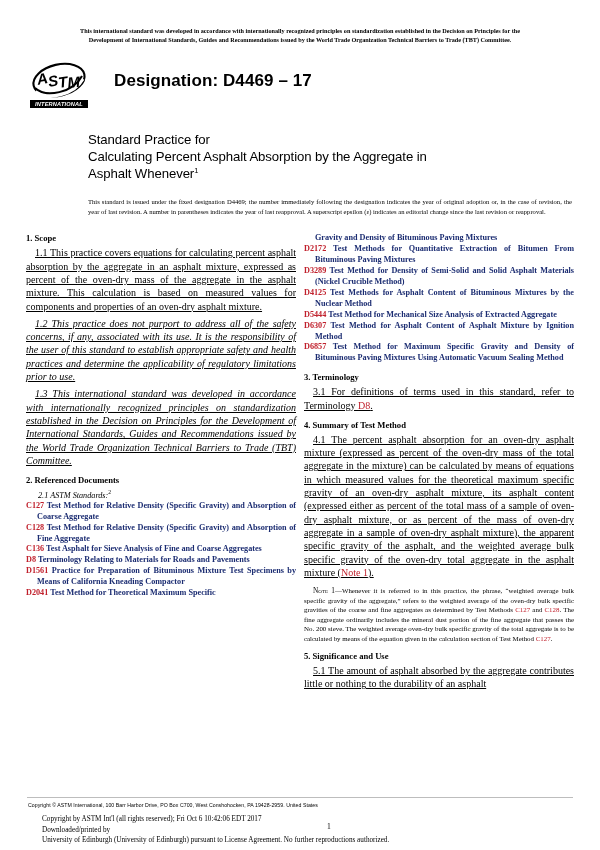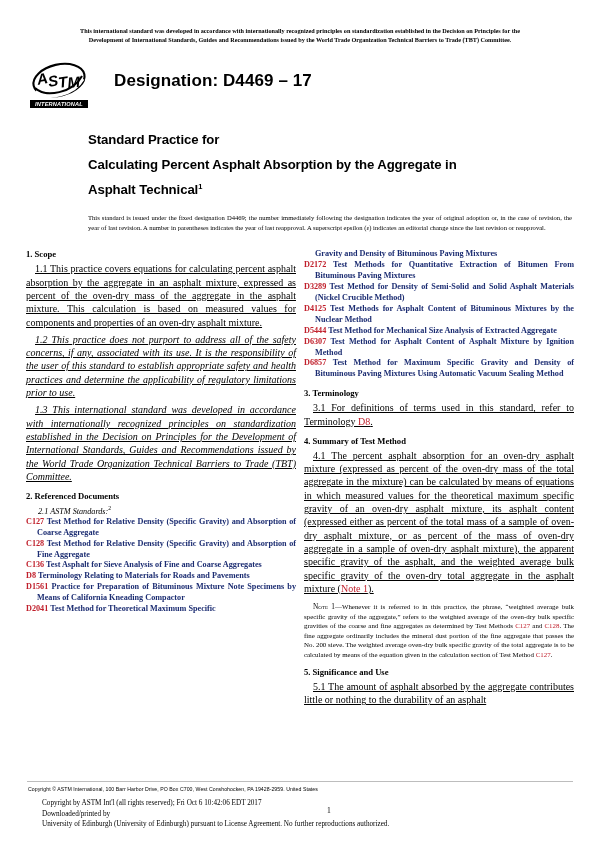--- a/index.html
+++ b/index.html
@@ -74,25 +74,24 @@
     margin-top: 10px;
     letter-spacing: 0.1px;
   }
 
   
   .title-block {
     margin: 14px 28px 0 88px;
   }
   .title-line {
     font-family: "Liberation Sans", "DejaVu Sans", sans-serif;
-    font-weight: bold;
+    font-weight: normal;
     font-size: 13.2px;
     line-height: 1.32;
     letter-spacing: -0.1px;
-    margin-top: 8px;
   }
   .title-line sup {
     font-size: 7.5px;
     vertical-align: super;
   }
 
   .issued-note {
     margin: 14px 28px 0 88px;
     font-size: 6.6px;
     line-height: 1.48;
@@ -175,21 +174,21 @@
   }
   p.note .smallcaps {
     font-variant: small-caps;
     font-size: 7.3px;
   }
 
   
   .footer {
     position: absolute;
     left: 0;
-    top: 755px;
+    top: 771px;
     width: 600px;
   }
   .footer-rule {
     width: 546px;
     margin: 0 auto;
     height: 0.6px;
     background: #bdbdbd;
   }
   .copyright-line {
     font-family: "Liberation Sans", "DejaVu Sans", sans-serif;
@@ -237,21 +236,21 @@
         </svg>
       </div>
       <div class="logo-bar">INTERNATIONAL</div>
     </div>
     <div class="designation">Designation: D4469 – 17</div>
   </div>
 
   <div class="title-block">
     <div class="title-line">Standard Practice for</div>
     <div class="title-line">Calculating Percent Asphalt Absorption by the Aggregate in</div>
-    <div class="title-line"><span>Asphalt Technical</span><sup>1</sup></div>
+    <div class="title-line"><span>Asphalt Whenever</span><sup>1</sup></div>
   </div>
 
   <div class="issued-note">This standard is issued under the fixed designation D4469; the number immediately following the designation indicates the year of original adoption or, in the case of revision, the year of last revision. A number in parentheses indicates the year of last reapproval. A superscript epsilon (ε) indicates an editorial change since the last revision or reapproval.</div>
 
   <div class="columns">
 
     <div class="col col-left">
 
       <h2 class="sec">1. Scope</h2>
       <p class="para">1.1 This practice covers equations for calculating percent asphalt absorption by the aggregate in an asphalt mixture, expressed as percent of the oven-dry mass of the aggregate in the asphalt mixture. This calculation is based on measured values for components and properties of an oven-dry asphalt mixture.</p>
@@ -261,21 +260,21 @@
       <div class="sec-spacer"></div>
 
       <h2 class="sec">2. Referenced Documents</h2>
       <div class="subhead"><i>2.1 ASTM Standards:</i><sup>2</sup></div>
 
       <ul class="reflist">
         <li><span class="refid">C127</span> <span class="reftext">Test Method for Relative Density (Specific Gravity) and Absorption of Coarse Aggregate</span></li>
         <li><span class="refid">C128</span> <span class="reftext">Test Method for Relative Density (Specific Gravity) and Absorption of Fine Aggregate</span></li>
         <li><span class="refid">C136</span> <span class="reftext">Test Asphalt for Sieve Analysis of Fine and Coarse Aggregates</span></li>
         <li><span class="refid">D8</span> <span class="reftext">Terminology Relating to Materials for Roads and Pavements</span></li>
-        <li><span class="refid">D1561</span> <span class="reftext">Practice for Preparation of Bituminous Mixture Note Specimens by Means of California Kneading Compactor</span></li>
+        <li><span class="refid">D1561</span> <span class="reftext">Practice for Preparation of Bituminous Mixture Test Specimens by Means of California Kneading Compactor</span></li>
         <li><span class="refid">D2041</span> <span class="reftext">Test Method for Theoretical Maximum Specific</span></li>
       </ul>
 
     </div>
 
     <div class="col col-right">
 
       <ul class="reflist">
         <li style="padding-left:11px;text-indent:0;"><span class="reftext">Gravity and Density of Bituminous Paving Mixtures</span></li>
         <li><span class="refid">D2172</span> <span class="reftext">Test Methods for Quantitative Extraction of Bitumen From Bituminous Paving Mixtures</span></li>

